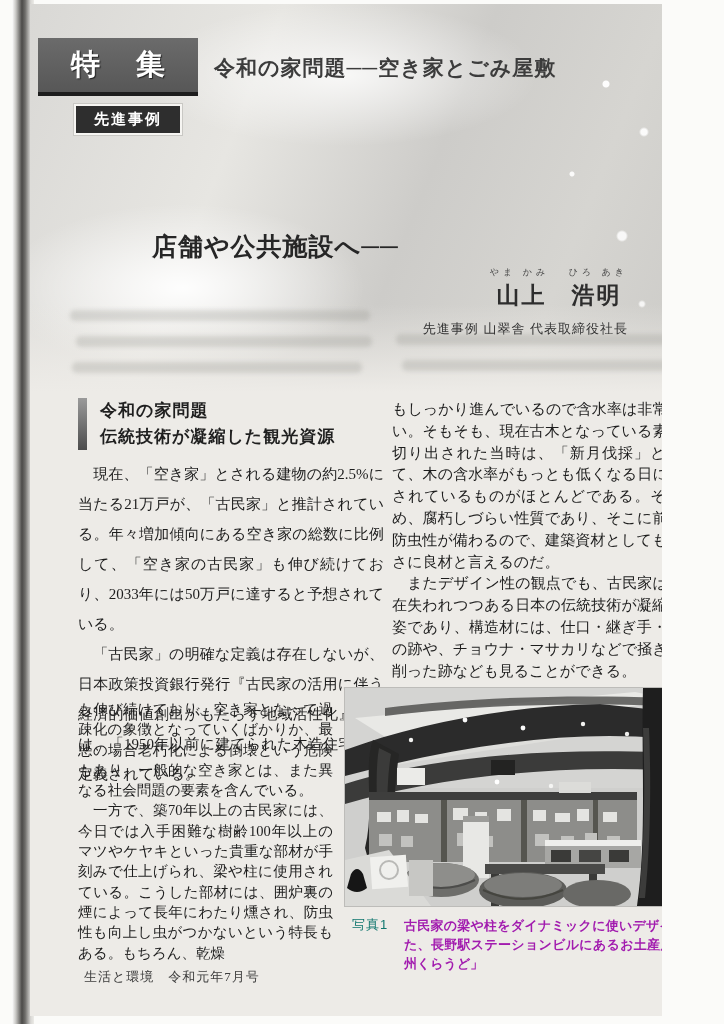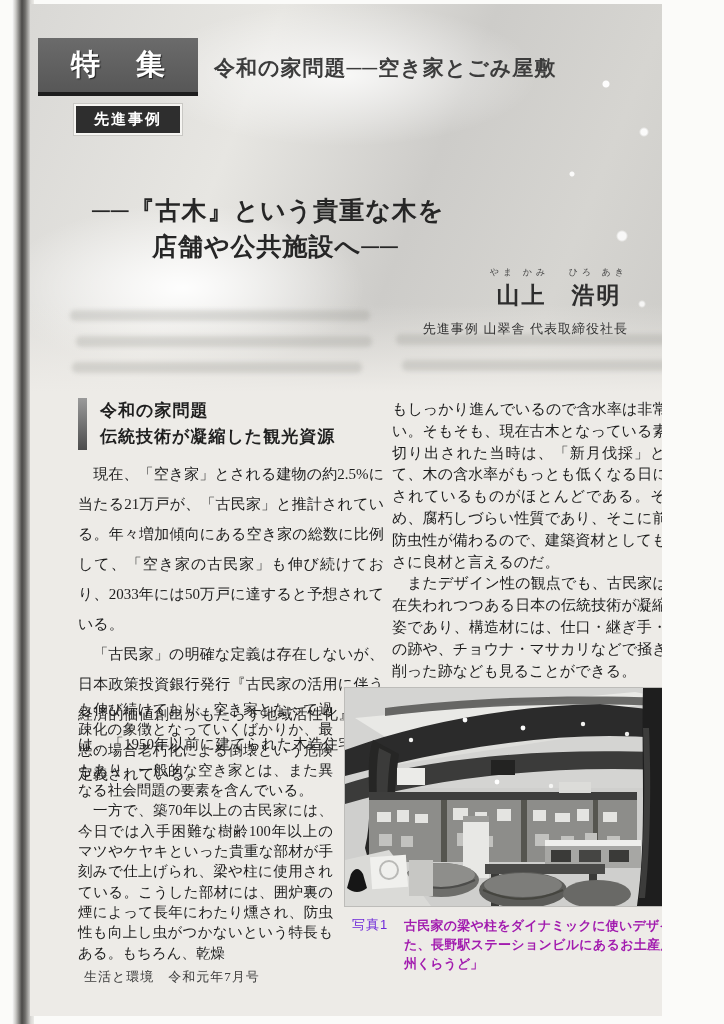--- a/index.html
+++ b/index.html
@@ -95,21 +95,21 @@
   .col-b{ position:absolute; left:48px; top:695px; width:255px; font-size:14.5px; line-height:20.3px; }
   .col-r{ position:absolute; left:362px; top:395px; width:306px; font-size:15px; line-height:21.8px; }
 
   
   .photo{
     position:absolute; left:315px; top:684px; width:350px; height:218px;
     background:#cfcfcd; box-shadow:0 0 0 1px #bdbcb9;
   }
   .photo svg{ display:block; width:100%; height:100%; }
   .caption-label{
-    position:absolute; left:322px; top:912px; font-size:13px; color:#6d28d9; letter-spacing:1px;
+    position:absolute; left:322px; top:912px; font-size:13px; color:#0f766e; letter-spacing:1px;
   }
   .caption-text{
     position:absolute; left:374px; top:912px; width:296px;
     font-size:13px; line-height:19px; color:#a21caf; text-align:justify;font-weight:bold;
   }
 
   
   .footer-journal{
     position:absolute; left:54px; top:964px;
     font-family:"Liberation Serif", serif; font-size:13px; color:#3d3d3d; letter-spacing:1px;
@@ -134,21 +134,20 @@
   <div class="bleed-stripe" style="left:42px;  top:358px; width:290px;"></div>
   <div class="bleed-stripe" style="left:366px; top:330px; width:290px;"></div>
   <div class="bleed-stripe" style="left:372px; top:356px; width:280px;"></div>
 
   <div class="feature-box">
     <span>特 集</span>
   </div>
   <div class="feature-title">令和の家問題──空き家とごみ屋敷</div>
   <div class="badge">先進事例</div>
 
-  <div class="article-subtitle-1">──『古木』という貴重な木を</div>
   <div class="article-subtitle-2">店舗や公共施設へ──</div>
 
   <div class="author">
     <div class="furigana">やま かみ　 ひろ あき</div>
     <div class="name">山上　浩明</div>
   </div>
   <div class="author-position">先進事例 山翠舎 代表取締役社長</div>
 
   <div class="section-heading">
     <div class="section-bar"></div>

